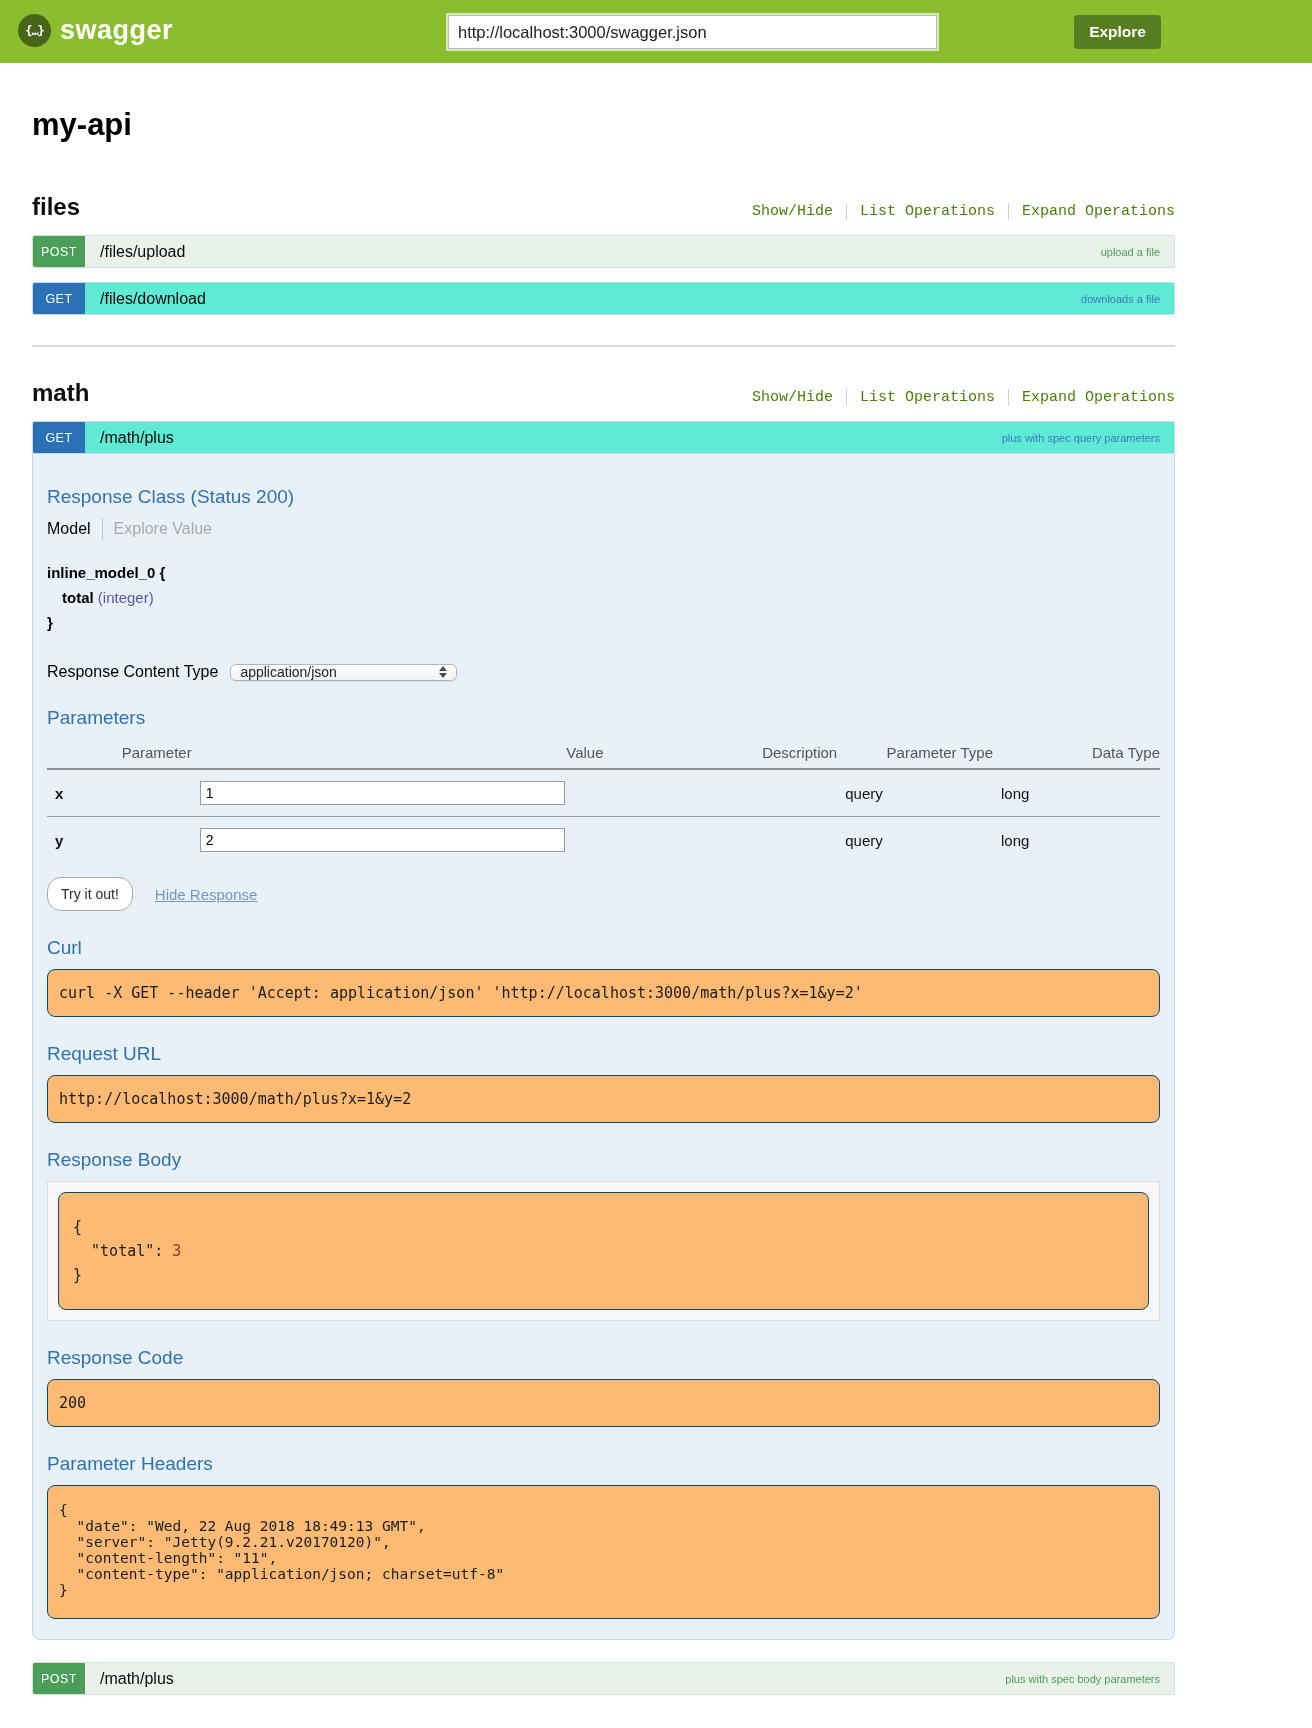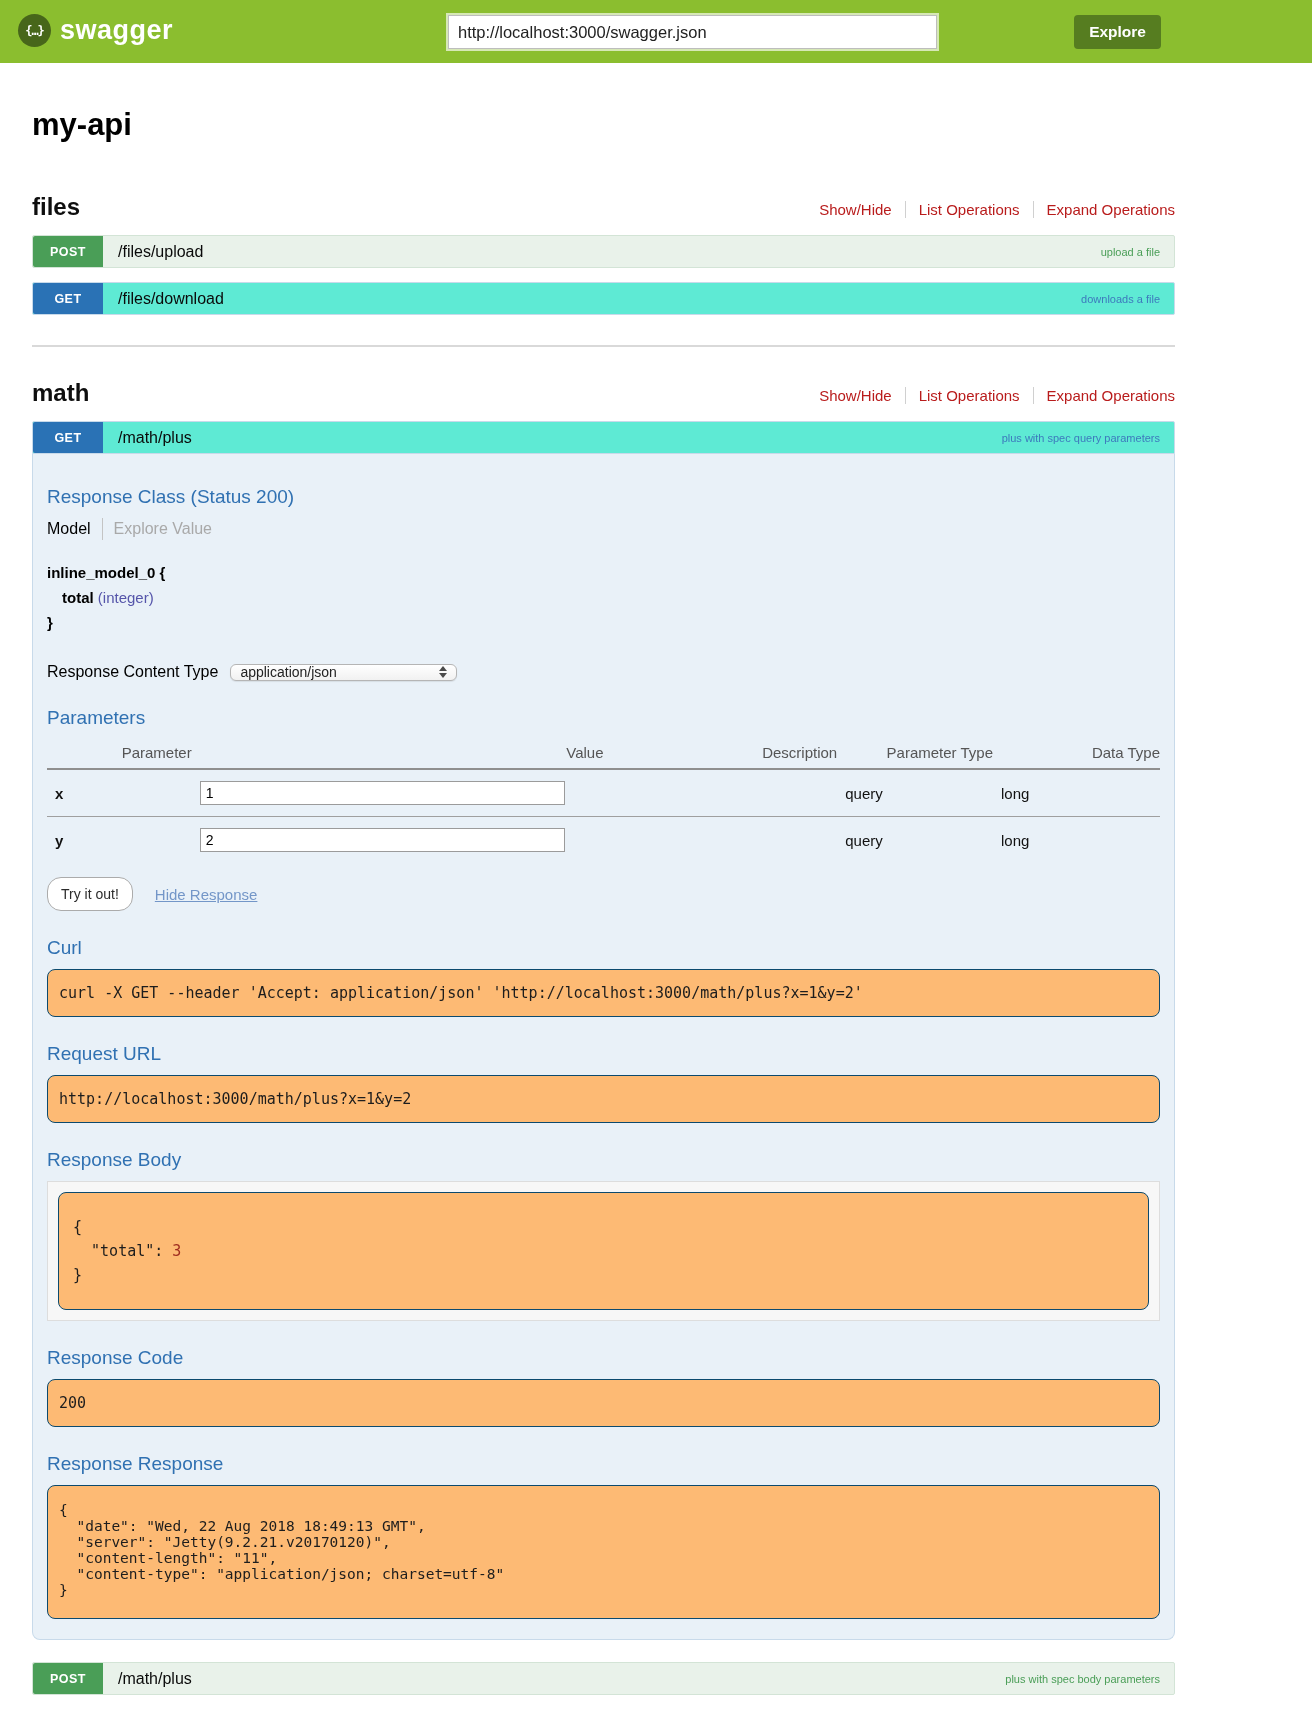--- a/index.html
+++ b/index.html
@@ -19,32 +19,32 @@
                  background:#567d20; border:none; border-radius:4px; color:#fff;
                  font-weight:bold; font-size:15.5px; cursor:pointer; }
 
   
   .wrap { margin-left:12px; width:1163px;padding-left:20px; }
   h1.api-title { margin:44px 0 0 0; font-size:31px; font-weight:bold; color:#000; }
 
   .section-head { display:flex; align-items:baseline; justify-content:space-between; margin-top:50px; margin-bottom:13px; }
   .section-title { font-size:24px; font-weight:bold; color:#0e0e0e; }
   .opts { display:flex; align-items:center; font-size:15px; }
-  .opts a { color:#b91c1c; text-decoration:none; padding:0 13px; cursor:pointer; }
+  .opts a { color:#4d7c0f; text-decoration:none; padding:0 13px; cursor:pointer;font-family:Liberation Mono, monospace; }
   .opts a.sep { border-left:1px solid #d0d0d0; }
   .opts a:last-child { padding-right:0; }
 
   .section-divider { border:none; height:2px; background:#d9d9d9; margin:30px 0 0 0; }
 
   
   .endpoint { display:flex; align-items:stretch; height:33px; border:1px solid; border-radius:2px; margin-top:14px; }
   .endpoint.post { background:#e9f2ea; border-color:#d3e4d6; }
   .endpoint.get  { background:#5eead4; border-color:#c8daea; }
-  .method-badge { width:70px; display:flex; align-items:center; justify-content:center;
-                  color:#fff; font-weight:bold; font-size:12.5px; letter-spacing:0.5px;
+  .method-badge { width:52px; display:flex; align-items:center; justify-content:center;
+                  color:#fff; font-weight:normal; font-size:12.5px; letter-spacing:0.5px;
                   border-radius:2px 0 0 2px; }
   .post .method-badge { background:#4a9e57; }
   .get  .method-badge { background:#2a72b5; }
   .endpoint-path { display:flex; align-items:center; padding-left:15px; font-size:16px; color:#0a0a0a; text-decoration:none; }
   .endpoint-summary { margin-left:auto; display:flex; align-items:center; padding-right:14px; font-size:11px; text-decoration:none; }
   .post .endpoint-summary { color:#4a9e57; }
   .get  .endpoint-summary { color:#3d7abd; }
 
   
   .op-content { background:#e9f1f8; border:1px solid #c8daea; border-top:none;
@@ -223,21 +223,21 @@
     <div class="code-box">http://localhost:3000/math/plus?x=1&amp;y=2</div>
 
     <div class="op-heading">Response Body</div>
     <div class="rb-outer">
       <div class="code-box rb-inner"><div>{</div><div><span>  "total": </span><span class="json-num">3</span></div><div>}</div></div>
     </div>
 
     <div class="op-heading">Response Code</div>
     <div class="code-box">200</div>
 
-    <div class="op-heading">Response Response</div>
+    <div class="op-heading">Parameter Headers</div>
     <div class="code-box headers-box">{
   "date": "Wed, 22 Aug 2018 18:49:13 GMT",
   "server": "Jetty(9.2.21.v20170120)",
   "content-length": "11",
   "content-type": "application/json; charset=utf-8"
 }</div>
 
   </div>
 
   <div class="endpoint post" style="margin-top:22px;">

